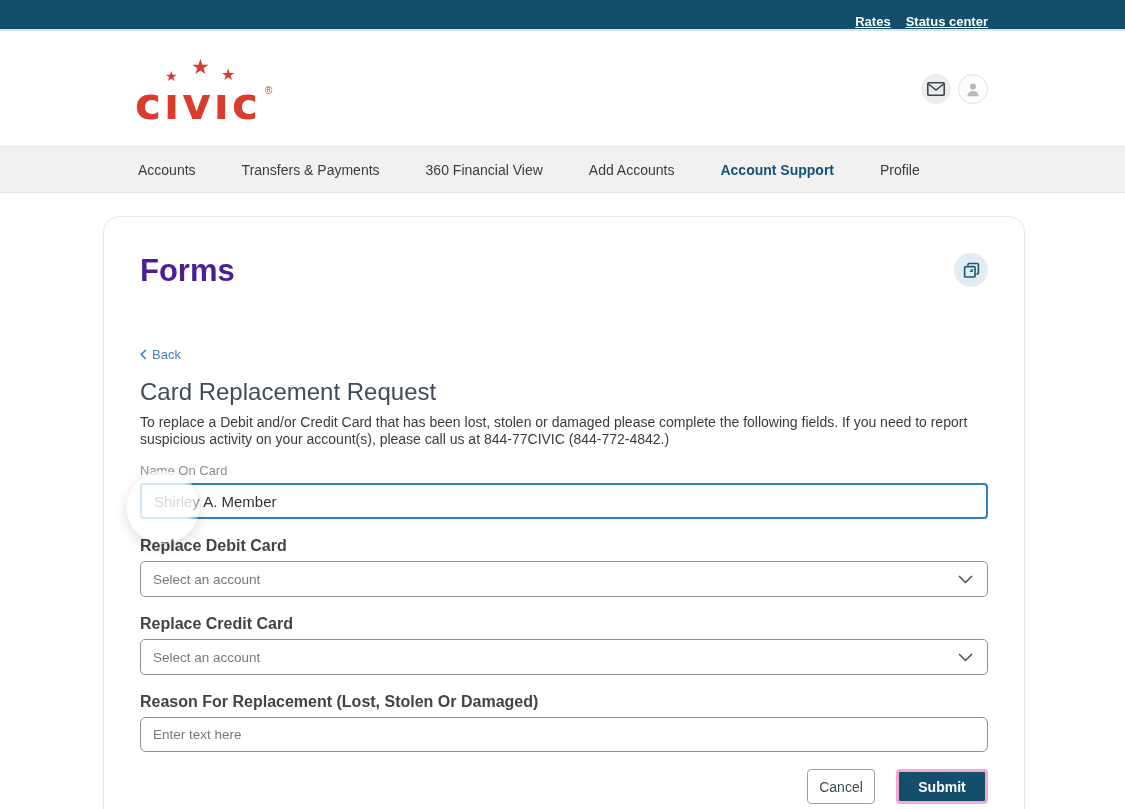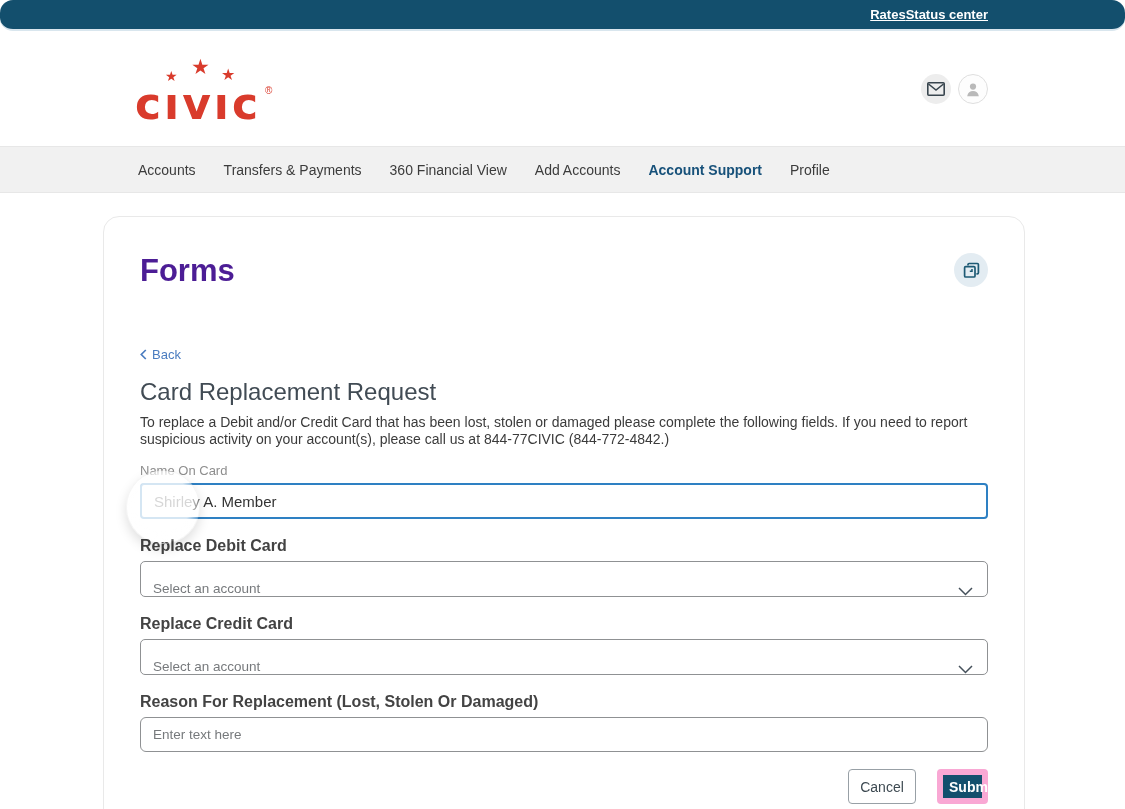--- a/index.html
+++ b/index.html
@@ -6,22 +6,22 @@
   html,body { margin:0; padding:0; }
   body {
     width:1125px; height:809px; position:relative; overflow:hidden;
     background:#ffffff; font-family:"Liberation Sans", sans-serif;
   }
 
   
   .topbar {
     position:absolute; top:0; left:0; width:1125px; height:31px;
     background:#134f6d; border-bottom:2px solid #d9e6ee;
-    display:flex; align-items:center; justify-content:flex-end;
-    padding-right:137px;border-radius:13px;
+    display:flex; align-items:flex-end; justify-content:flex-end;
+    gap:15px; padding-right:137px;
   }
   .topbar a {
     color:#ffffff; font-size:13px; font-weight:bold;
     text-decoration:underline; cursor:pointer;
   }
 
   
   .header { position:absolute; top:33px; left:0; width:1125px; height:113px; background:#fff; }
   .logo { position:absolute; left:135px; top:19px; width:160px; height:78px; cursor:pointer; }
   .logo-word {
@@ -39,21 +39,21 @@
     width:30px; height:30px; border-radius:50%;
     display:flex; align-items:center; justify-content:center; cursor:pointer;
   }
   .mail-circle { background:#ededed; }
   .avatar-circle { background:#fdfdfd; border:1px solid #dfdfdf; }
 
   
   .nav {
     position:absolute; top:146px; left:0; width:1125px; height:47px;
     background:#f1f1f1; border-top:1px solid #e7e7e7; border-bottom:1px solid #e7e7e7;
-    display:flex; align-items:center; gap:28px; padding-left:138px;
+    display:flex; align-items:center; gap:46px; padding-left:138px;
   }
   .nav-item { font-size:14px; color:#3c3c3c; cursor:pointer; white-space:nowrap; }
   .nav-item.active { color:#17517a; font-weight:bold; }
 
   
   .card {
     position:absolute; left:103px; top:216px; width:922px; height:770px;
     background:#fff; border:1px solid #e9e9e9; border-radius:16px;
     padding:36px 36px 0 36px;
   }
@@ -84,37 +84,37 @@
   .loupe {
     position:absolute; left:-14px; top:-13px; width:74px; height:74px;
     border-radius:50%; pointer-events:none;
     background:radial-gradient(circle at 50% 45%, rgba(255,255,255,0.8) 52%, rgba(255,255,255,0.28) 70%, rgba(255,255,255,0) 74%);
     box-shadow:0 5px 12px rgba(0,0,0,0.13);
     border:1px solid rgba(0,0,0,0.04);
   }
 
   .select-box {
     margin-top:6px; height:36px; border:1px solid #8f9193; border-radius:5px;
-    background:#fff; display:flex; align-items:flex-end; justify-content:space-between;
+    background:#fff; display:flex; align-items:center; justify-content:space-between;
     padding:0 14px 0 12px; cursor:pointer;
   }
   .select-placeholder { font-size:13.5px; color:#76797c; }
 
   .input-reason {
     margin-top:6px; width:100%; height:35px; border:1px solid #8f9193; border-radius:6px;
     padding:0 12px; font-size:13.5px; color:#333; outline:none;
     font-family:"Liberation Sans", sans-serif;
   }
   .input-reason::placeholder { color:#76797c; opacity:1; }
 
   .btn-row { display:flex; justify-content:flex-end; gap:21px; margin-top:17px; }
   .btn { height:35px; border-radius:4px; font-size:14px; cursor:pointer;
          font-family:"Liberation Sans", sans-serif; }
   .btn-cancel { width:68px; background:#ffffff; border:1px solid #98a0a6; color:#3e4a52; }
-  .btn-submit { width:51px; background:#134f6d; border:6px solid #f9a8d4; color:#ffffff; font-weight:bold; }
+  .btn-submit { width:92px; background:#134f6d; border:3px solid #f9a8d4; color:#ffffff; font-weight:bold; }
 </style>
 </head>
 <body>
 
 <div class="topbar">
   <a>Rates</a>
   <a>Status center</a>
 </div>
 
 <div class="header">

